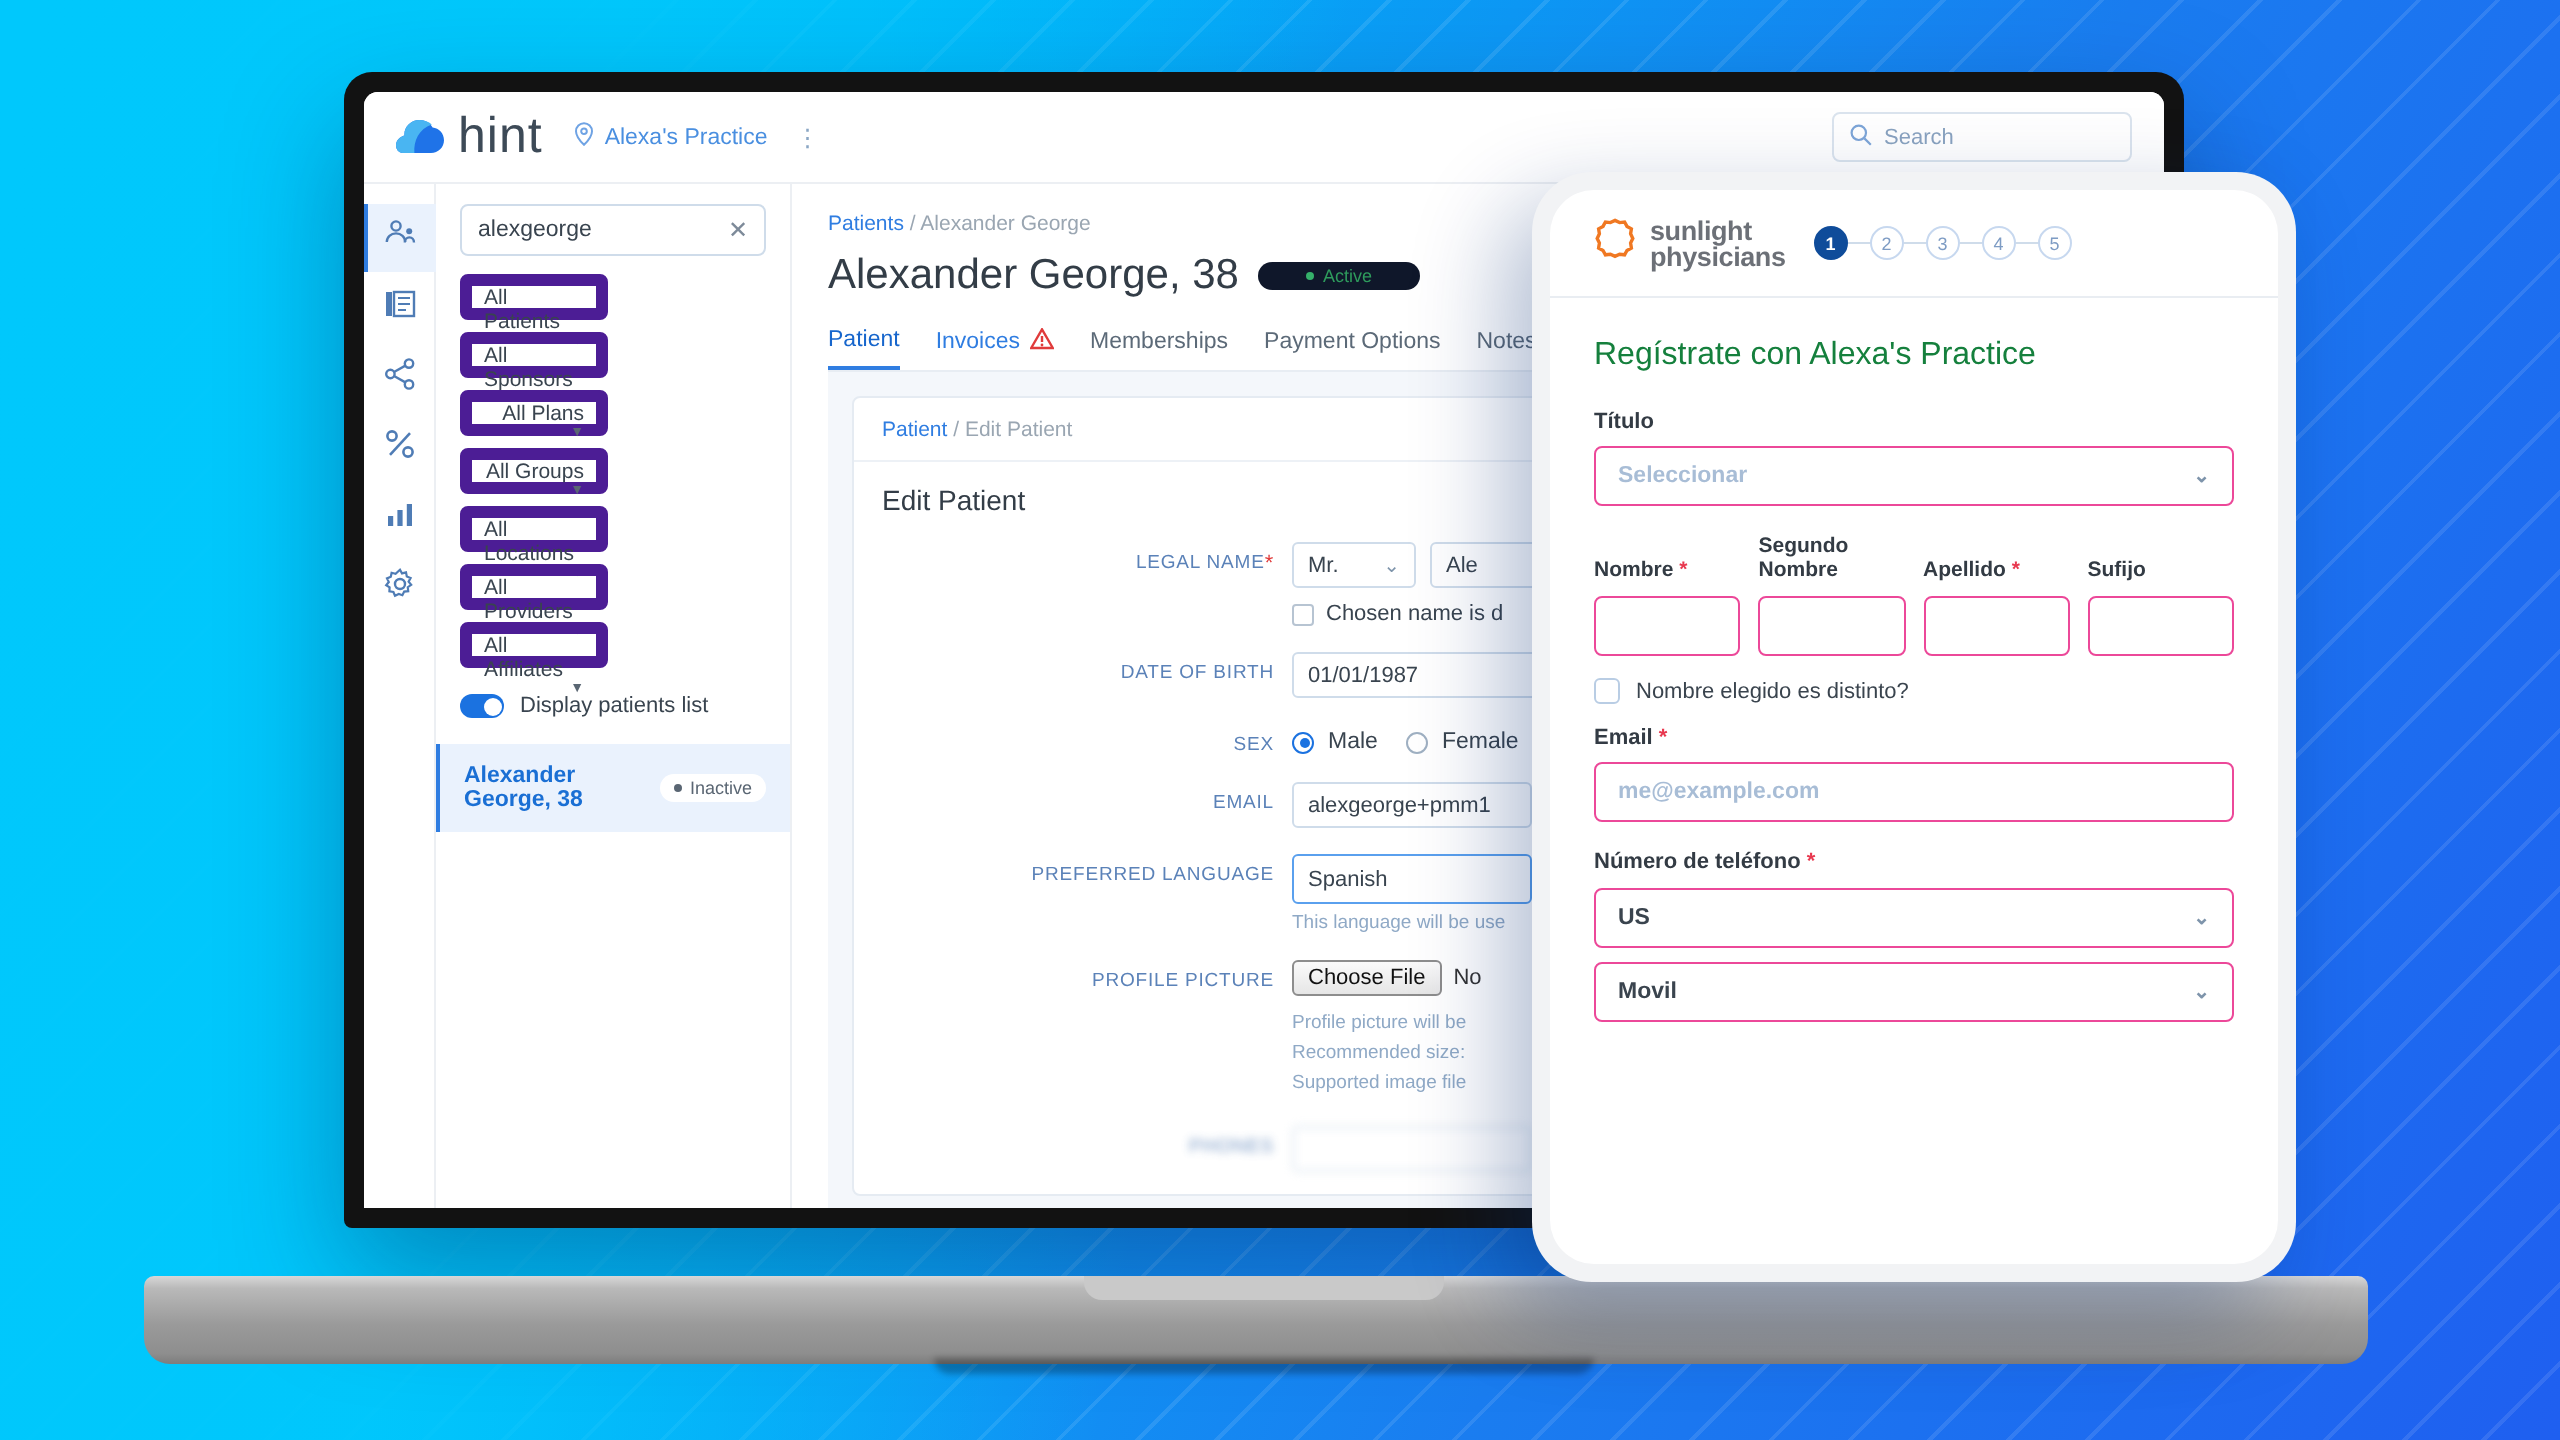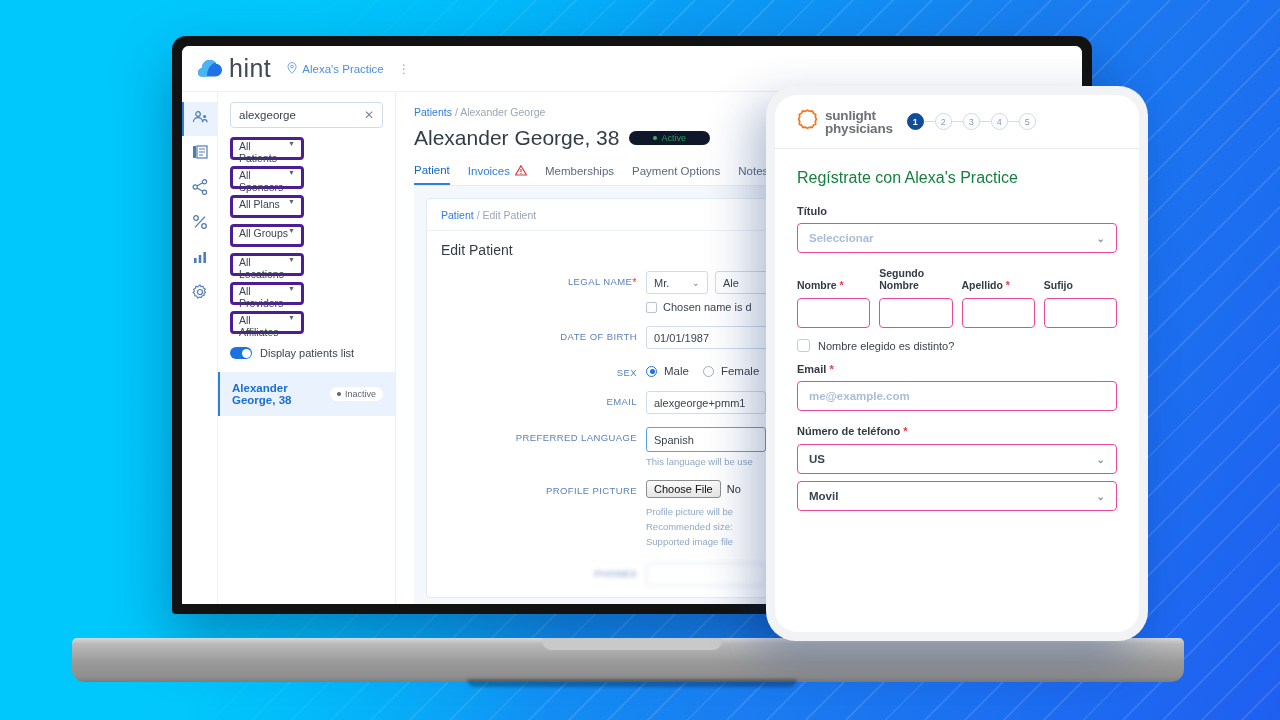--- a/index.html
+++ b/index.html
@@ -90,22 +90,22 @@
     width: 178px; border-right: 1px solid #eceff3; padding: 10px 12px 0 12px; background: #fff;
   }
   .search-patients {
     height: 26px; border: 1px solid #cfdcea; border-radius: 4px;
     display: flex; align-items: center; padding: 0 8px; font-size: 11.5px; color: #39444f;
     margin-bottom: 9px;
   }
   .search-patients .x { margin-left: auto; color: #7d8a99; font-size: 12px; }
   .filter-grid { display: flex; flex-wrap: wrap; gap: 6px 6px; }
   .filter-pill {
-    width: 74px; height: 23px; border: 3px solid #4c1d95; border-radius: 4px;
-    display: flex; align-items: flex-start; padding: 0 6px; font-size: 10.5px; color: #39444f;
+    width: 74px; height: 23px; border: 6px solid #4c1d95; border-radius: 4px;
+    display: flex; align-items: flex-end; padding: 0 6px; font-size: 10.5px; color: #39444f; flex-direction: column;
   }
   .filter-pill .caret { margin-left: auto; font-size: 7px; color: #5a6673; }
   .toggle-row { display: flex; align-items: center; gap: 8px; margin-top: 13px; }
   .toggle {
     width: 22px; height: 12px; border-radius: 7px; background: #1b72e0; position: relative;
   }
   .toggle::after {
     content:""; position:absolute; right:1.5px; top:1.5px; width:9px; height:9px;
     border-radius:50%; background:#fff;
   }
@@ -237,20 +237,29 @@
         </div>
         <div class="practice">
           <span>
             <svg width="10" height="12" viewBox="0 0 10 12">
                 <path d="M5 .6C2.8.6 1 2.4 1 4.6c0 2.9 4 6.8 4 6.8s4-3.9 4-6.8C9 2.4 7.2.6 5 .6zm0 5.4a1.4 1.4 0 110-2.8 1.4 1.4 0 010 2.8z" fill="none" stroke="#6fa3e4" stroke-width="1"></path>
               </svg>
           </span>
           <span>Alexa's Practice</span>
           <span class="kebab">⋮</span>
         </div>
+        <div class="searchbox">
+          <span>
+            <svg width="11" height="11" viewBox="0 0 11 11">
+                <circle cx="4.4" cy="4.4" r="3.6" fill="none" stroke="#7ea6d8" stroke-width="1.1"></circle>
+                <line x1="7.2" y1="7.2" x2="10.4" y2="10.4" stroke="#7ea6d8" stroke-width="1.1"></line>
+              </svg>
+          </span>
+          <span>Search</span>
+        </div>
       </div>
 
       <div class="app-body">
 
         <div class="rail">
           <div class="rail-item active">
             <span>
               <svg width="16" height="15" viewBox="0 0 16 15">
                   <circle cx="6" cy="4" r="2.3" fill="none" stroke="#4f7cb5" stroke-width="1.2"></circle>
                   <path d="M1.4 12c0-2.5 2-4.3 4.6-4.3S10.6 9.5 10.6 12" fill="none" stroke="#4f7cb5" stroke-width="1.2"></path>

